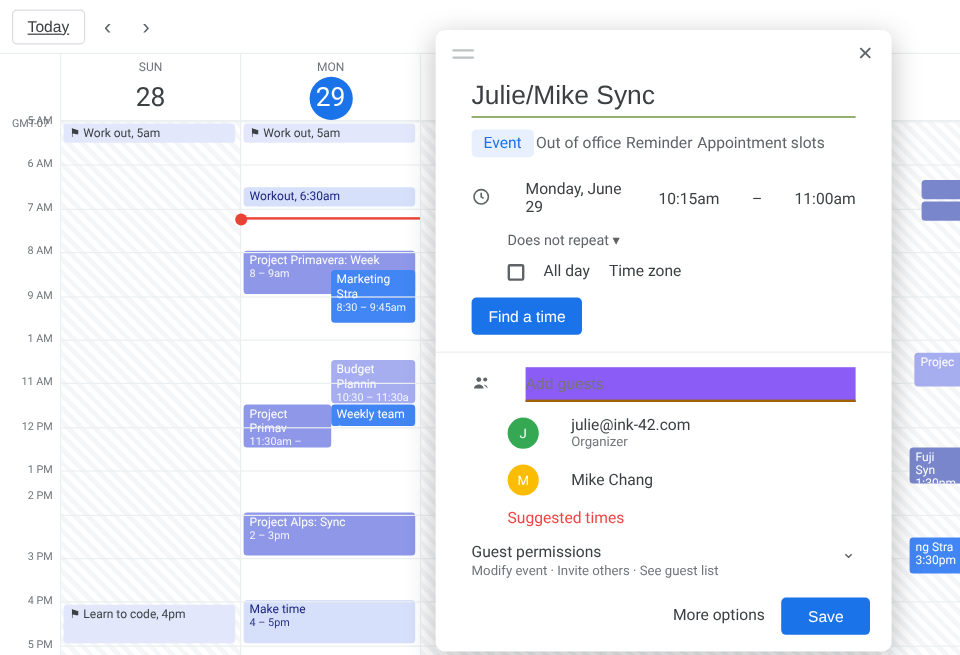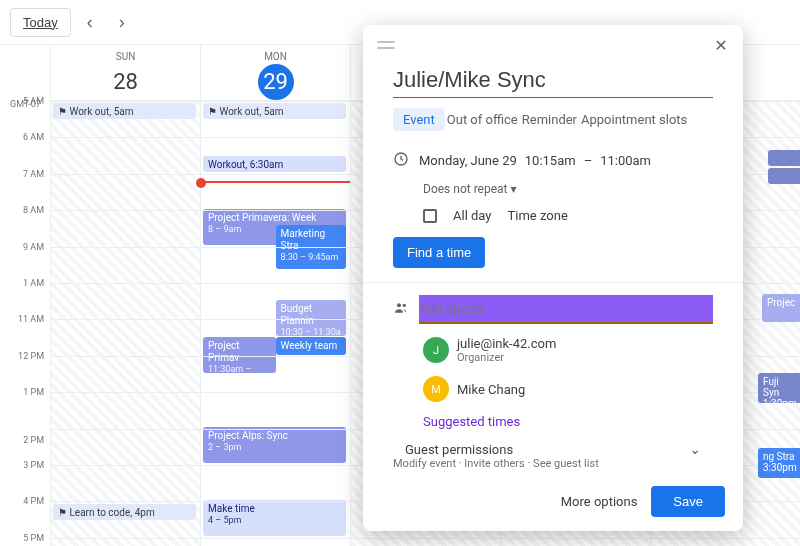--- a/index.html
+++ b/index.html
@@ -36,33 +36,33 @@
   
   .modal { position: absolute; top: 25px; left: 363px; width: 380px; background: #fff; border-radius: 8px; box-shadow: 0 6px 24px rgba(0,0,0,.25); z-index: 10; padding-bottom: 14px; }
   .modal-head { display: flex; align-items: center; justify-content: space-between; padding: 8px 10px 2px; }
   .drag { width: 18px; height: 8px; display: flex; flex-direction: column; justify-content: space-between; margin-left: 4px; }
   .drag span { height: 2px; background: #bdc1c6; border-radius: 1px; }
   .close { width: 24px; height: 24px; border: none; background: none; font-size: 16px; color: #5f6368; cursor: pointer; }
   .title-in { width: calc(100% - 60px); margin: 4px 30px 10px; font-size: 22px; border: none; border-bottom: 1px solid #4d7c0f; padding: 4px 0; outline: none; color: #3c4043; }
   .tabs { display: flex; gap: 0; padding: 0 30px 14px; font-size: 13px; }
   .tab { color: #5f6368; cursor: pointer; padding: 4px 2px; }
   .tab.active { color: #1a73e8; background: #e8f0fe; border-radius: 4px; padding: 4px 10px; }
-  .row { display: flex; align-items: center; gap: 8px; padding: 6px 30px; font-size: 13px; color: #3c4043; }
+  .row { display: flex; align-items: center; gap: 27px; padding: 6px 30px; font-size: 13px; color: #3c4043; }
   .row .ricon { width: 18px; color: #5f6368; flex: 0 0 18px; }
   .chk { width: 14px; height: 14px; border: 2px solid #5f6368; border-radius: 2px; display: inline-block; }
   .repeat { font-size: 12px; color: #5f6368; }
   .findbtn { background: #1a73e8; color: #fff; border: none; border-radius: 4px; padding: 8px 14px; font-size: 13px; cursor: pointer; margin: 8px 0 8px 30px; }
   .divider { border-top: 1px solid #eceff1; margin: 6px 0; }
   .guest-in { flex: 1; border: none; border-bottom: 2px solid #a16207; font-size: 13px; padding: 6px 0; outline: none; background: #8b5cf6; }
   .avatar { width: 26px; height: 26px; border-radius: 50%; display: inline-flex; align-items: center; justify-content: center; color: #fff; font-size: 11px; flex: 0 0 26px; }
   .av1 { background: #34a853; }
   .av2 { background: #fbbc04; }
   .gname { font-size: 13px; }
   .grole { font-size: 11px; color: #70757a; }
-  .gperm { font-size: 13px; color: #3c4043; padding: 6px 42px 0; display: flex; justify-content: space-between; align-items: center; }
+  .gperm { font-size: 13px; color: #3c4043; padding: 6px 30px 0; display: flex; justify-content: space-between; align-items: center; }
   .gperm-sub { font-size: 11px; color: #70757a; padding: 0 30px 8px; }
   .actions { display: flex; justify-content: flex-end; gap: 14px; padding: 8px 18px 0; align-items: center; }
   .more { font-size: 13px; color: #3c4043; cursor: pointer; }
   .save { background: #1a73e8; color: #fff; border: none; border-radius: 4px; padding: 8px 22px; font-size: 13px; cursor: pointer; }
   .chev { font-size: 14px; color: #5f6368; }
   .chip-right { position:absolute; right:-2px; border-radius:3px 0 0 3px; font-size:10px; padding:3px 5px; overflow:hidden; color:#fff; }
 </style>
 </head>
 <body>
 
@@ -78,21 +78,21 @@
     <div id="hour-labels">
         <div class="hourlab" style="top: 51px;">5 AM</div>
         <div class="hourlab" style="top: 87.4px;">6 AM</div>
         <div class="hourlab" style="top: 123.8px;">7 AM</div>
         <div class="hourlab" style="top: 160.2px;">8 AM</div>
         <div class="hourlab" style="top: 196.6px;">9 AM</div>
         <div class="hourlab" style="top: 233px;">1 AM</div>
         <div class="hourlab" style="top: 269.4px;">11 AM</div>
         <div class="hourlab" style="top: 305.8px;">12 PM</div>
         <div class="hourlab" style="top: 342.2px;">1 PM</div>
-        <div class="hourlab" style="top: 390px;">2 PM</div>
+        <div class="hourlab" style="top: 364px;">2 PM</div>
         <div class="hourlab" style="top: 415px;">3 PM</div>
         <div class="hourlab" style="top: 451.4px;">4 PM</div>
         <div class="hourlab" style="top: 487.8px;">5 PM</div>
       </div>
   </div>
   <div class="days">
     <div class="dayheads">
       <div class="dayhead">
         <div>SUN</div>
         <div class="num">28</div>
@@ -103,21 +103,21 @@
       </div>
       <div class="dayhead"></div>
       <div class="dayhead"></div>
       <div class="dayhead"></div>
     </div>
     <div class="grid" id="grid">
       <div class="daycols">
 
         <div class="daycol hatched">
           <div class="ev lav" style="top:2px;height:16px">⚑ Work out, 5am</div>
-          <div class="ev lav" style="top:403px;height:16px">⚑ Learn to code, 4pm</div>
+          <div class="ev lav" style="top:403px;height:32px">⚑ Learn to code, 4pm</div>
         </div>
 
         <div class="daycol">
           <div class="ev lav" style="top:2px;height:16px">⚑ Work out, 5am</div>
           <div class="ev ltblue" style="top:55px;height:16px">Workout, 6:30am</div>
           <div class="nowline" style="top:80px">
               <div class="nowdot"></div>
             </div>
           <div class="ev periwinkle" style="top:108px;height:36px">
             <span>Project Primavera: Week</span>
@@ -232,21 +232,21 @@
     <span class="avatar av1">J</span>
     <div>
       <div class="gname">julie@ink-42.com</div>
       <div class="grole">Organizer</div>
     </div>
   </div>
   <div class="row" style="padding-left:60px">
     <span class="avatar av2">M</span>
     <div class="gname">Mike Chang</div>
   </div>
-  <div class="row" style="padding-left:60px;color:#6d28d9">Suggested times</div>
+  <div class="row" style="padding-left:60px;color:#ef4444">Suggested times</div>
   <div class="gperm">
     <span>Guest permissions</span>
     <span class="chev">⌄</span>
   </div>
   <div class="gperm-sub">Modify event · Invite others · See guest list</div>
   <div class="actions">
     <span class="more">More options</span>
     <button class="save">Save</button>
   </div>
 </div>

